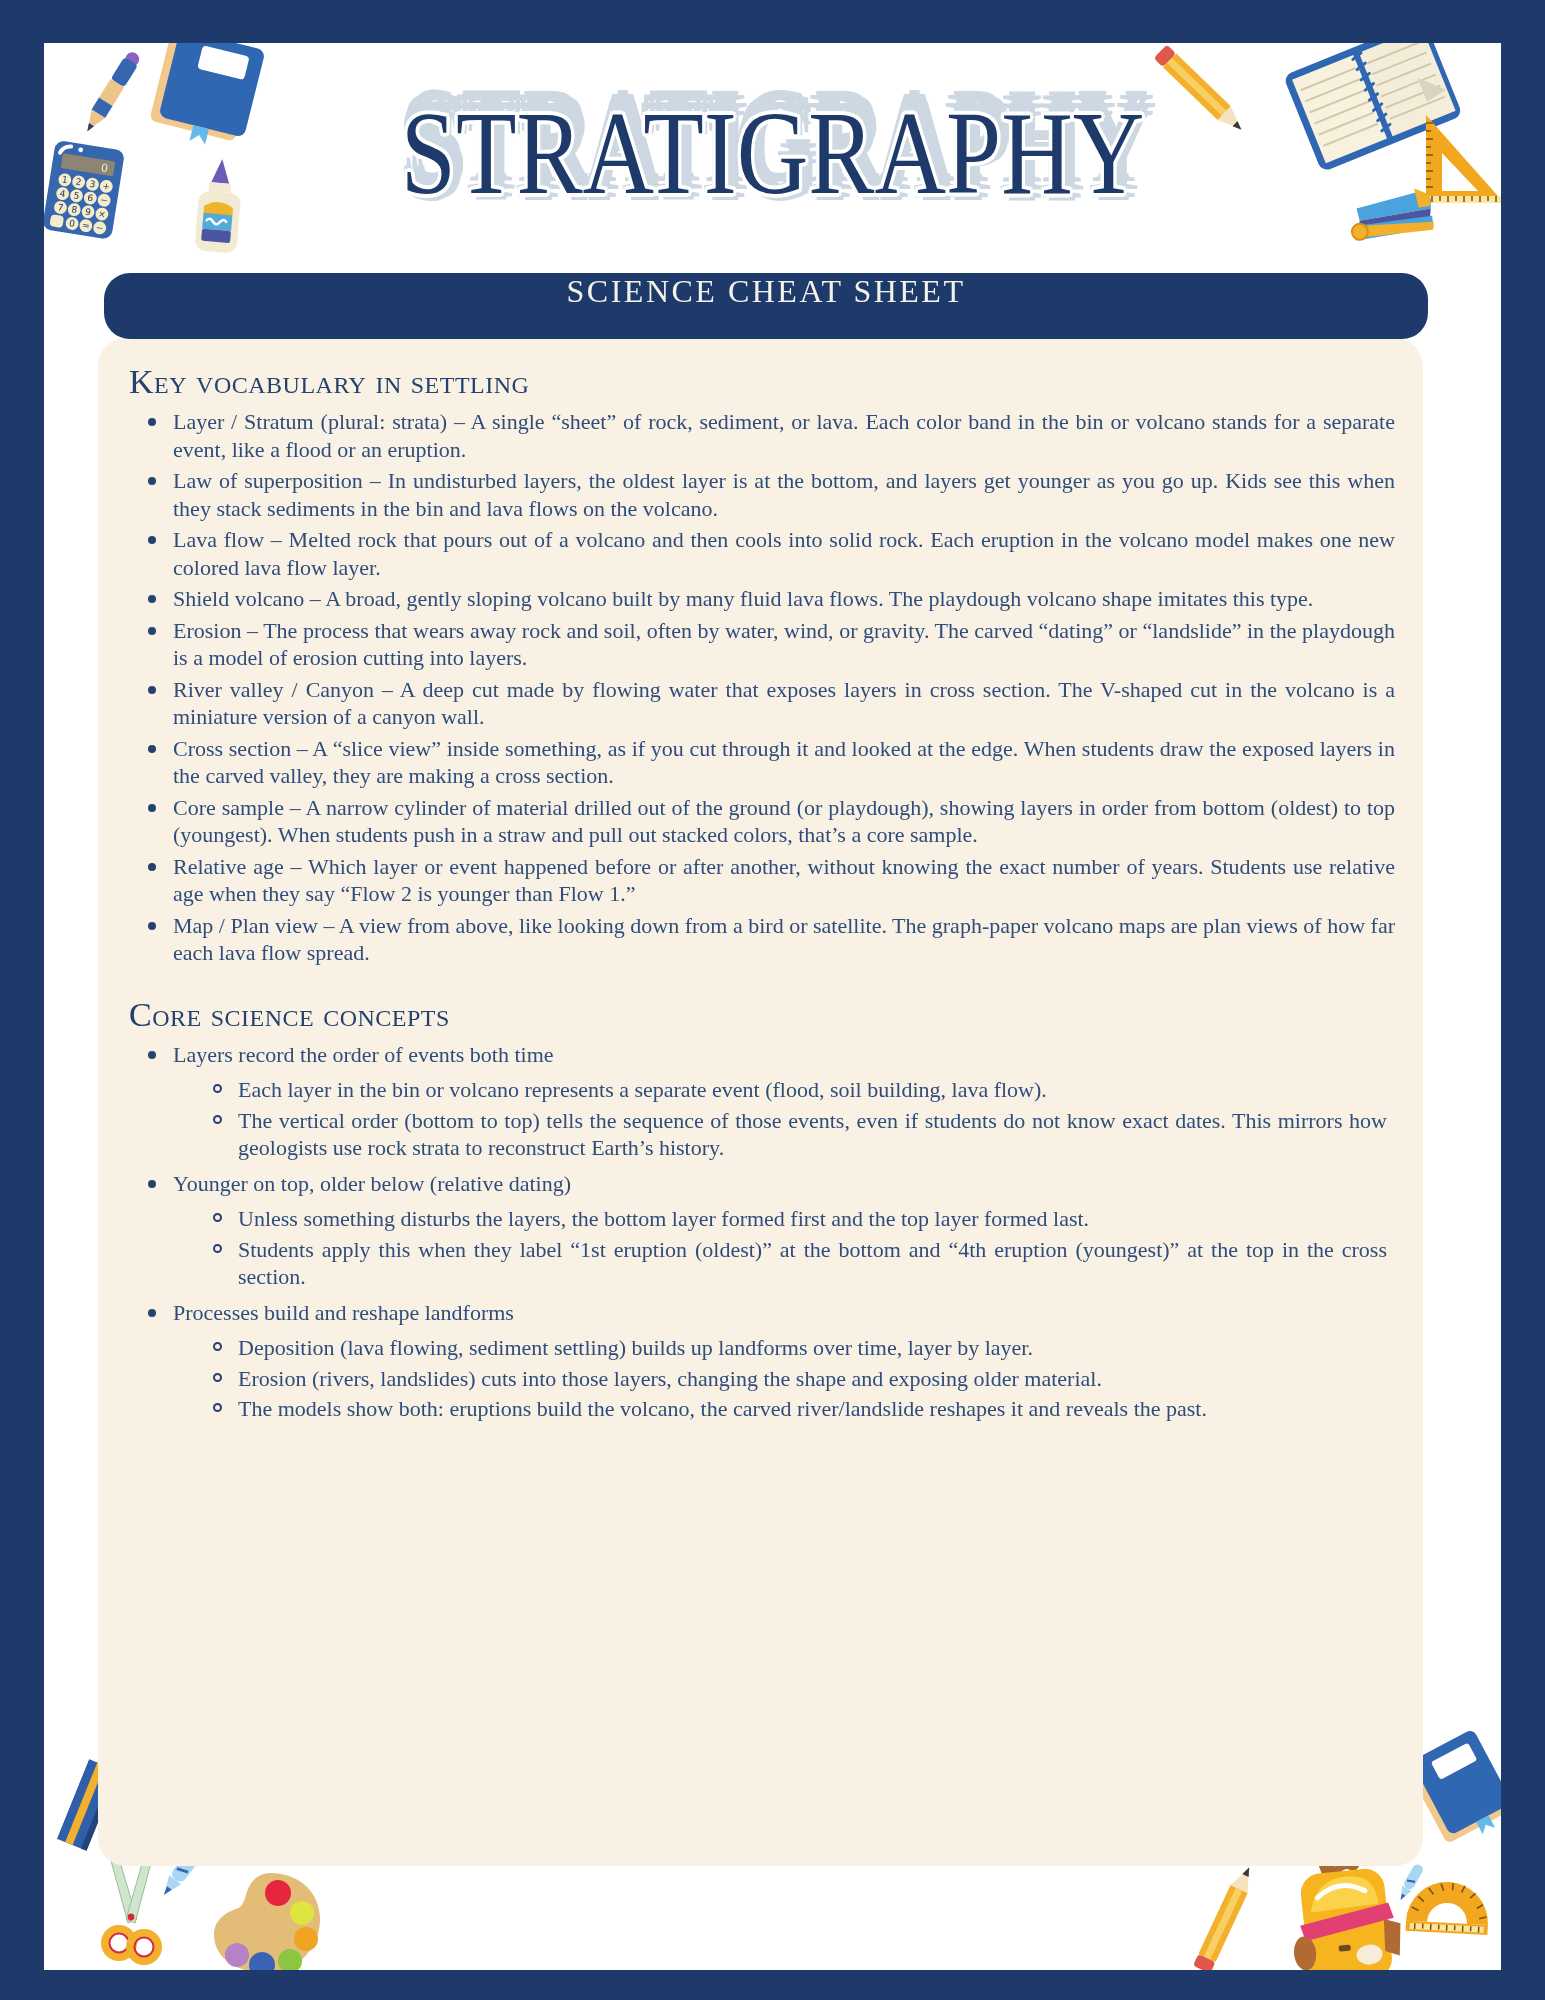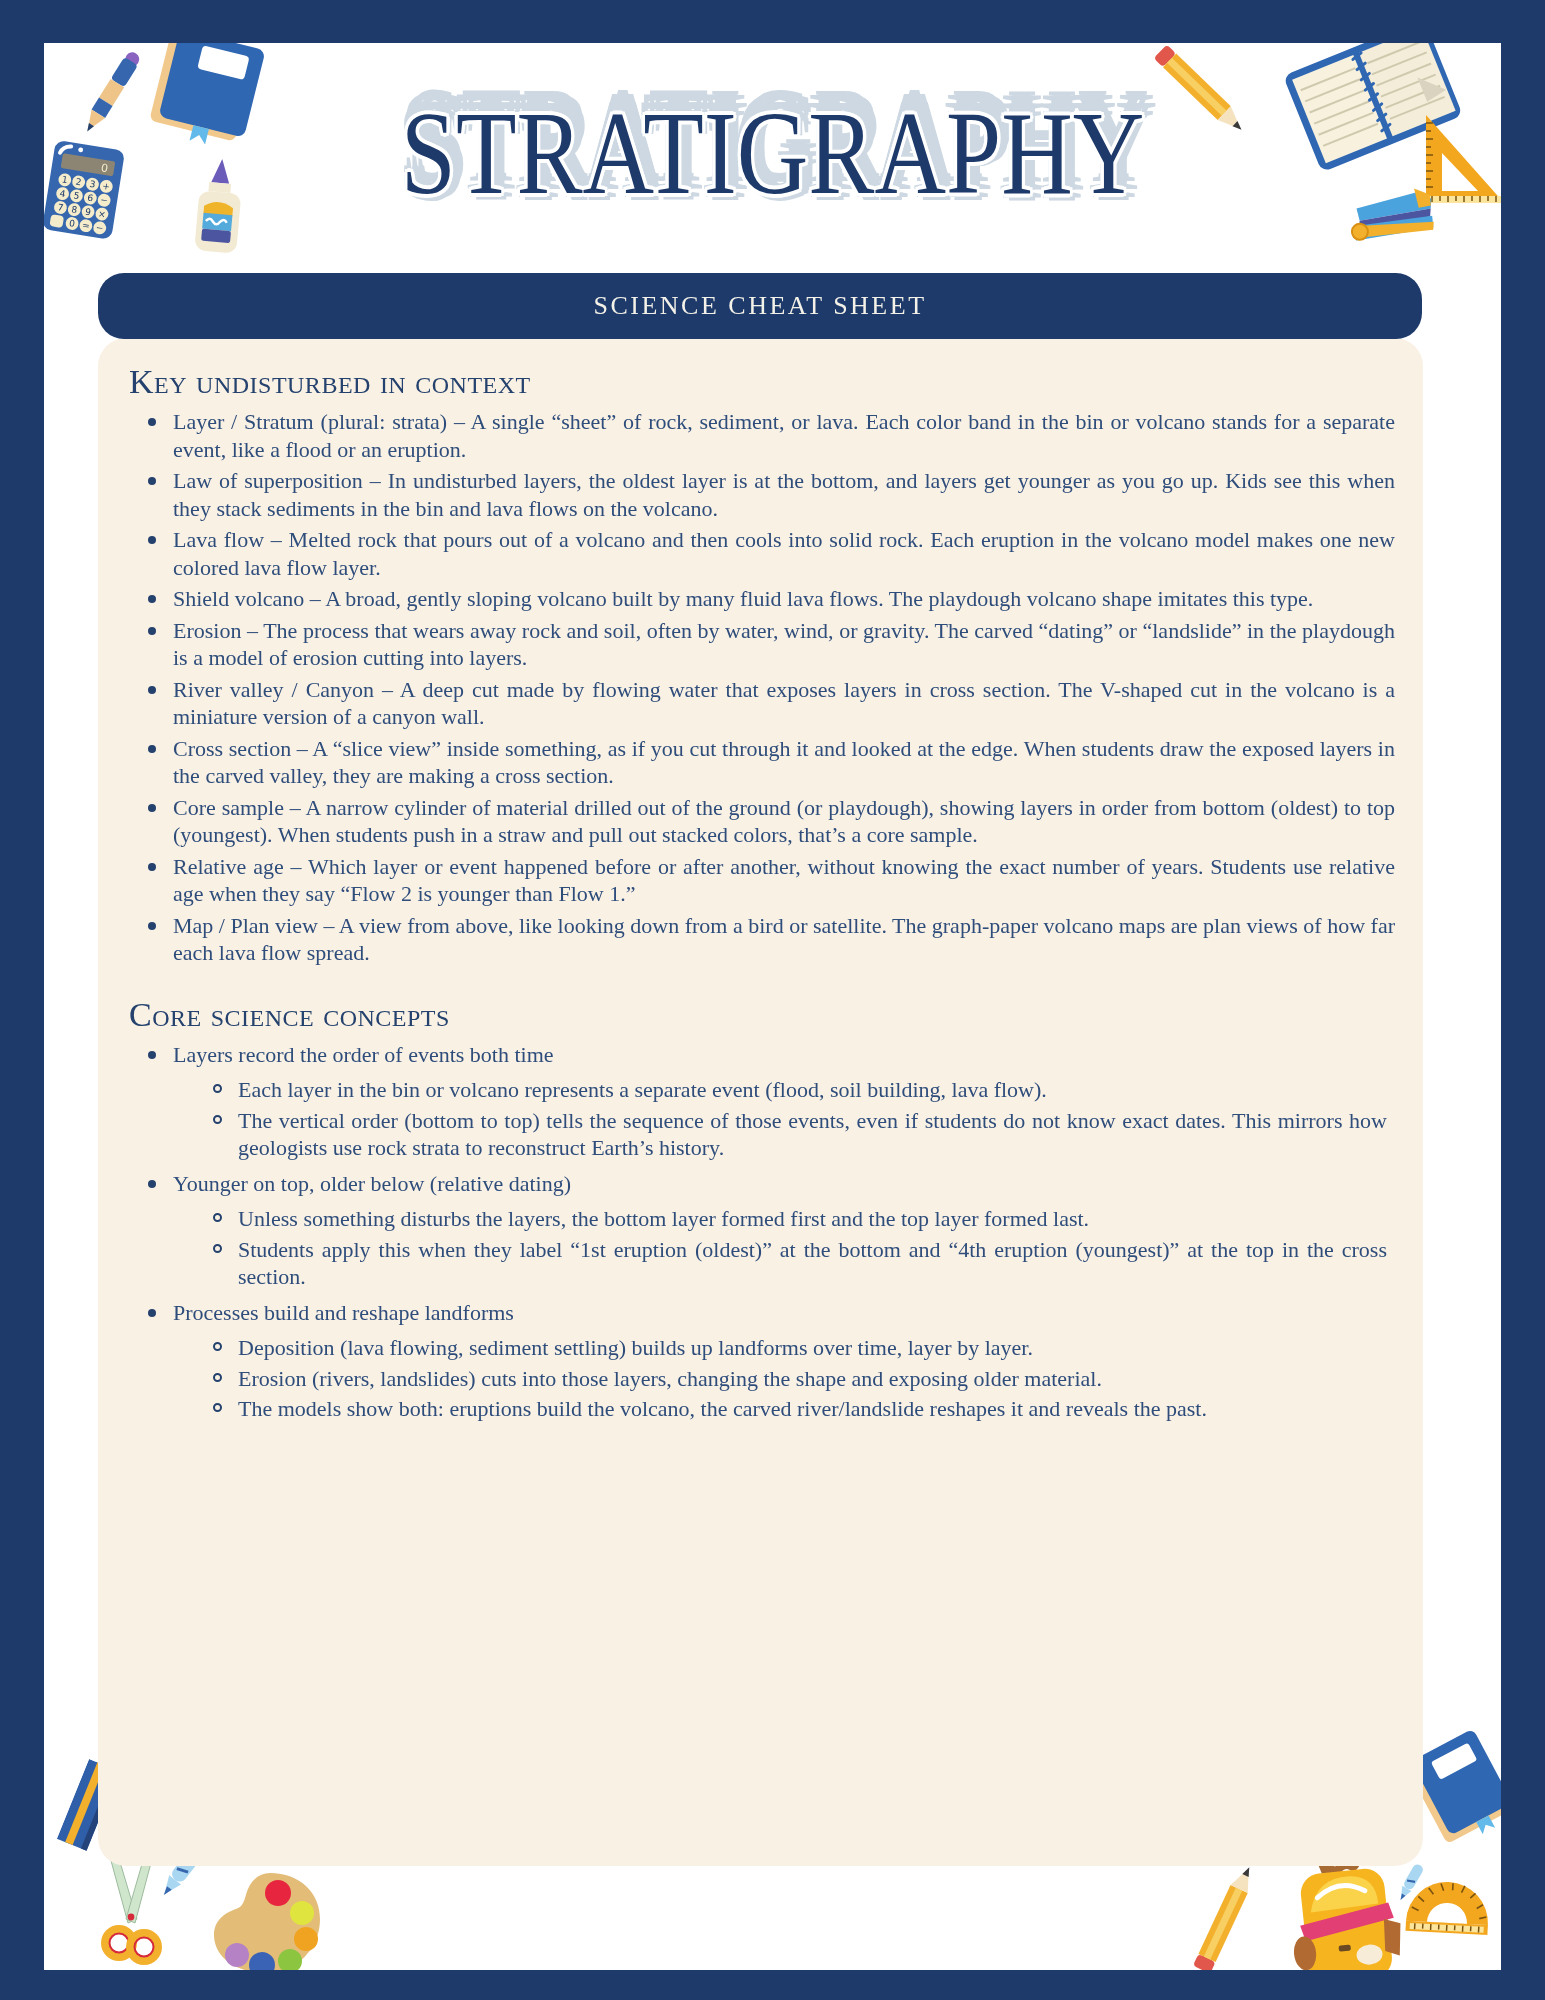--- a/index.html
+++ b/index.html
@@ -28,24 +28,24 @@
                 7px 7px #cdd8e2,-7px 7px #cdd8e2,7px -7px #cdd8e2,-7px -7px #cdd8e2;
   }
   .title-halo{
     color:#ffffff;
     text-shadow:4px 0 #fff,-4px 0 #fff,0 4px #fff,0 -4px #fff,
                 3px 3px #fff,-3px 3px #fff,3px -3px #fff,-3px -3px #fff;
   }
   .title-main{position:relative;color:#1d3a6a;}
   
   .banner{
-    position:absolute;left:54px;top:230px;width:1324px;height:66px;
+    position:absolute;left:60px;top:230px;width:1324px;height:66px;
     background:#1d3a6a;border-radius:26px;z-index:3;
-    display:flex;align-items:center;justify-content:center;
-    color:#f4f1e8;font-size:26px;letter-spacing:2.5px;
+    display:flex;align-items:flex-start;justify-content:center;
+    color:#f4f1e8;font-size:32px;letter-spacing:2.5px;
   }
   
   .panel{
     position:absolute;left:54px;top:295px;width:1325px;height:1528px;
     background:#faf1e5;border-radius:28px;z-index:2;
   }
   .panel-content{padding:24px 28px 0 31px;color:#2e4d7b;}
   h2{
     margin:0 0 6px 0;font-weight:normal;font-variant:small-caps;
     font-size:34px;line-height:40px;letter-spacing:0.5px;color:#24426d;
@@ -356,21 +356,21 @@
     </span>
   </div>
 
   <div class="banner">
     <span>SCIENCE CHEAT SHEET</span>
   </div>
 
   <div class="panel">
     <div class="panel-content">
 
-      <h2>Key undisturbed in context</h2>
+      <h2>Key vocabulary in settling</h2>
       <ul class="body-list">
         <li><span>Layer / Stratum (plural: strata) – A single “sheet” of rock, sediment, or lava. Each color band in the bin or volcano stands for a separate event, like a flood or an eruption.</span></li>
         <li><span>Law of superposition – In undisturbed layers, the oldest layer is at the bottom, and layers get younger as you go up. Kids see this when they stack sediments in the bin and lava flows on the volcano.</span></li>
         <li><span>Lava flow – Melted rock that pours out of a volcano and then cools into solid rock. Each eruption in the volcano model makes one new colored lava flow layer.</span></li>
         <li><span>Shield volcano – A broad, gently sloping volcano built by many fluid lava flows. The playdough volcano shape imitates this type.</span></li>
         <li><span>Erosion – The process that wears away rock and soil, often by water, wind, or gravity. The carved “dating” or “landslide” in the playdough is a model of erosion cutting into layers.</span></li>
         <li><span>River valley / Canyon – A deep cut made by flowing water that exposes layers in cross section. The V-shaped cut in the volcano is a miniature version of a canyon wall.</span></li>
         <li><span>Cross section – A “slice view” inside something, as if you cut through it and looked at the edge. When students draw the exposed layers in the carved valley, they are making a cross section.</span></li>
         <li><span>Core sample – A narrow cylinder of material drilled out of the ground (or playdough), showing layers in order from bottom (oldest) to top (youngest). When students push in a straw and pull out stacked colors, that’s a core sample.</span></li>
         <li><span>Relative age – Which layer or event happened before or after another, without knowing the exact number of years. Students use relative age when they say “Flow 2 is younger than Flow 1.”</span></li>

